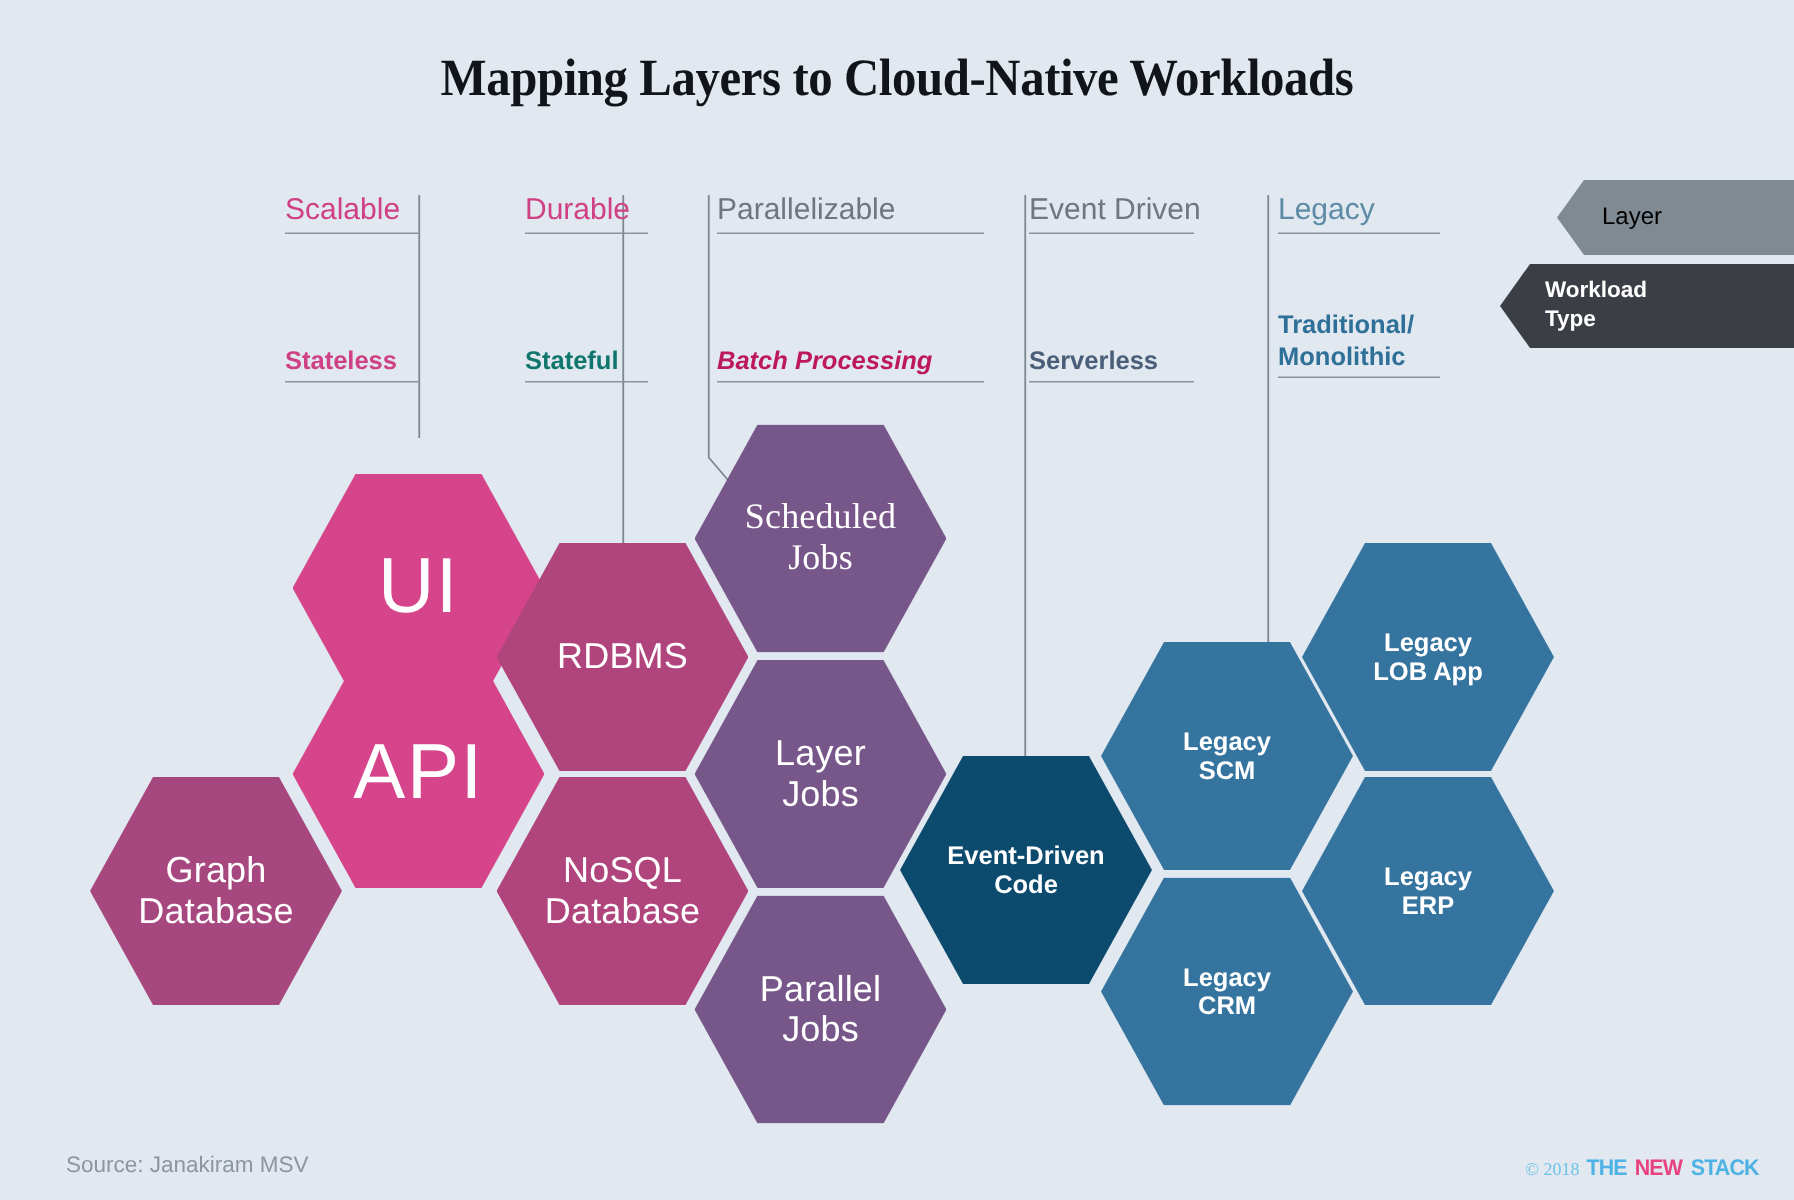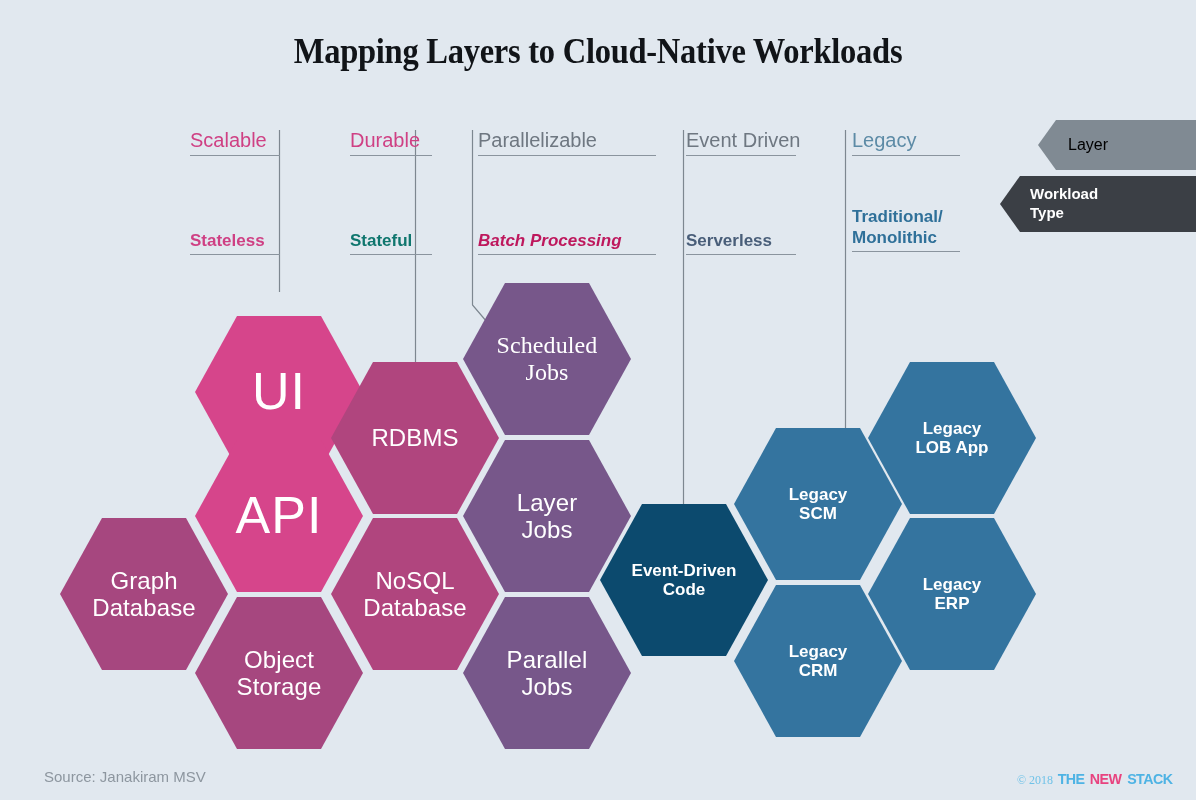--- a/index.html
+++ b/index.html
@@ -236,24 +236,20 @@
     </div>
     <div class="hex huge" style="left:195px; top:440px; width:168px; height:152px; background:#d6458b;">
       <span>API</span>
     </div>
 
     <div class="hex light" style="left:60px; top:518px; width:168px; height:152px; background:#a6477f;">
       <span>Graph
 Database</span>
     </div>
 
-    <div class="hex light" style="left:195px; top:597px; width:168px; height:152px; background:#a6477f;">
-      <span>Object
-Storage</span>
-    </div>
 
     <div class="hex light" style="left:331px; top:362px; width:168px; height:152px; background:#b0457e;">
       <span>RDBMS</span>
     </div>
     <div class="hex light" style="left:331px; top:518px; width:168px; height:152px; background:#b0457e;">
       <span>NoSQL
 Database</span>
     </div>
 
     <div class="hex light" style="left:463px; top:283px; width:168px; height:152px; background:#77578a;font-family:Liberation Serif, serif;">

